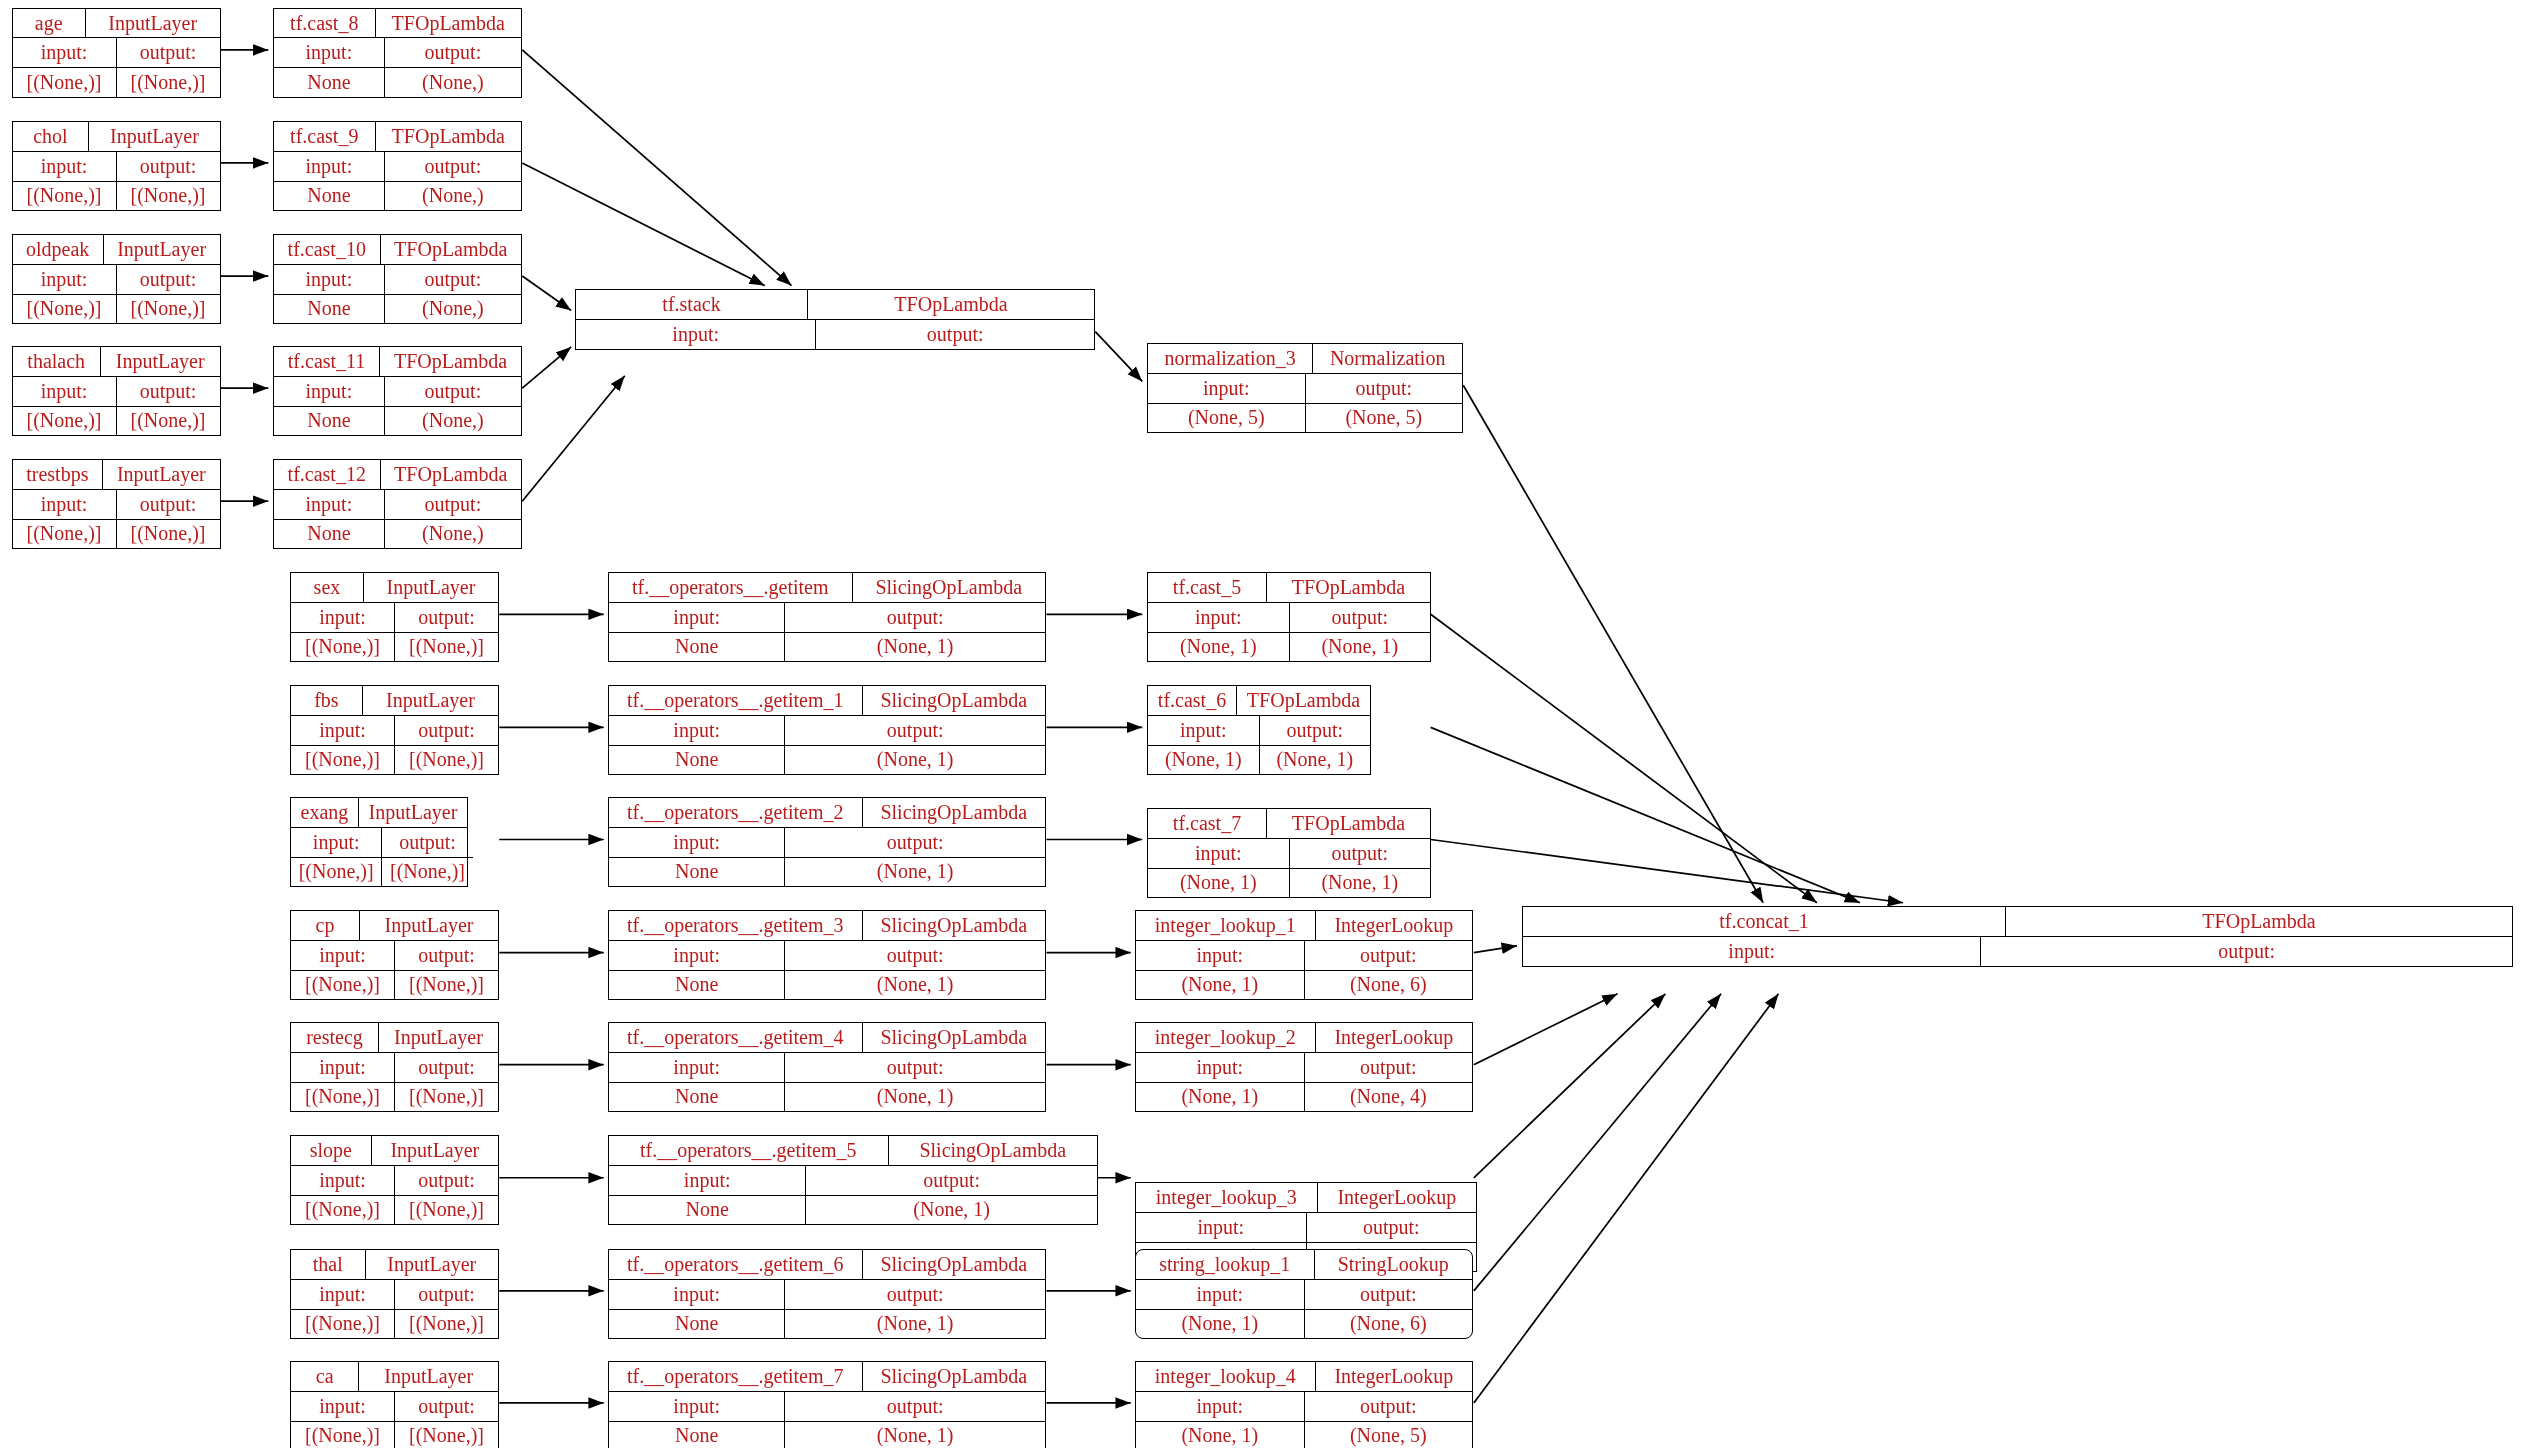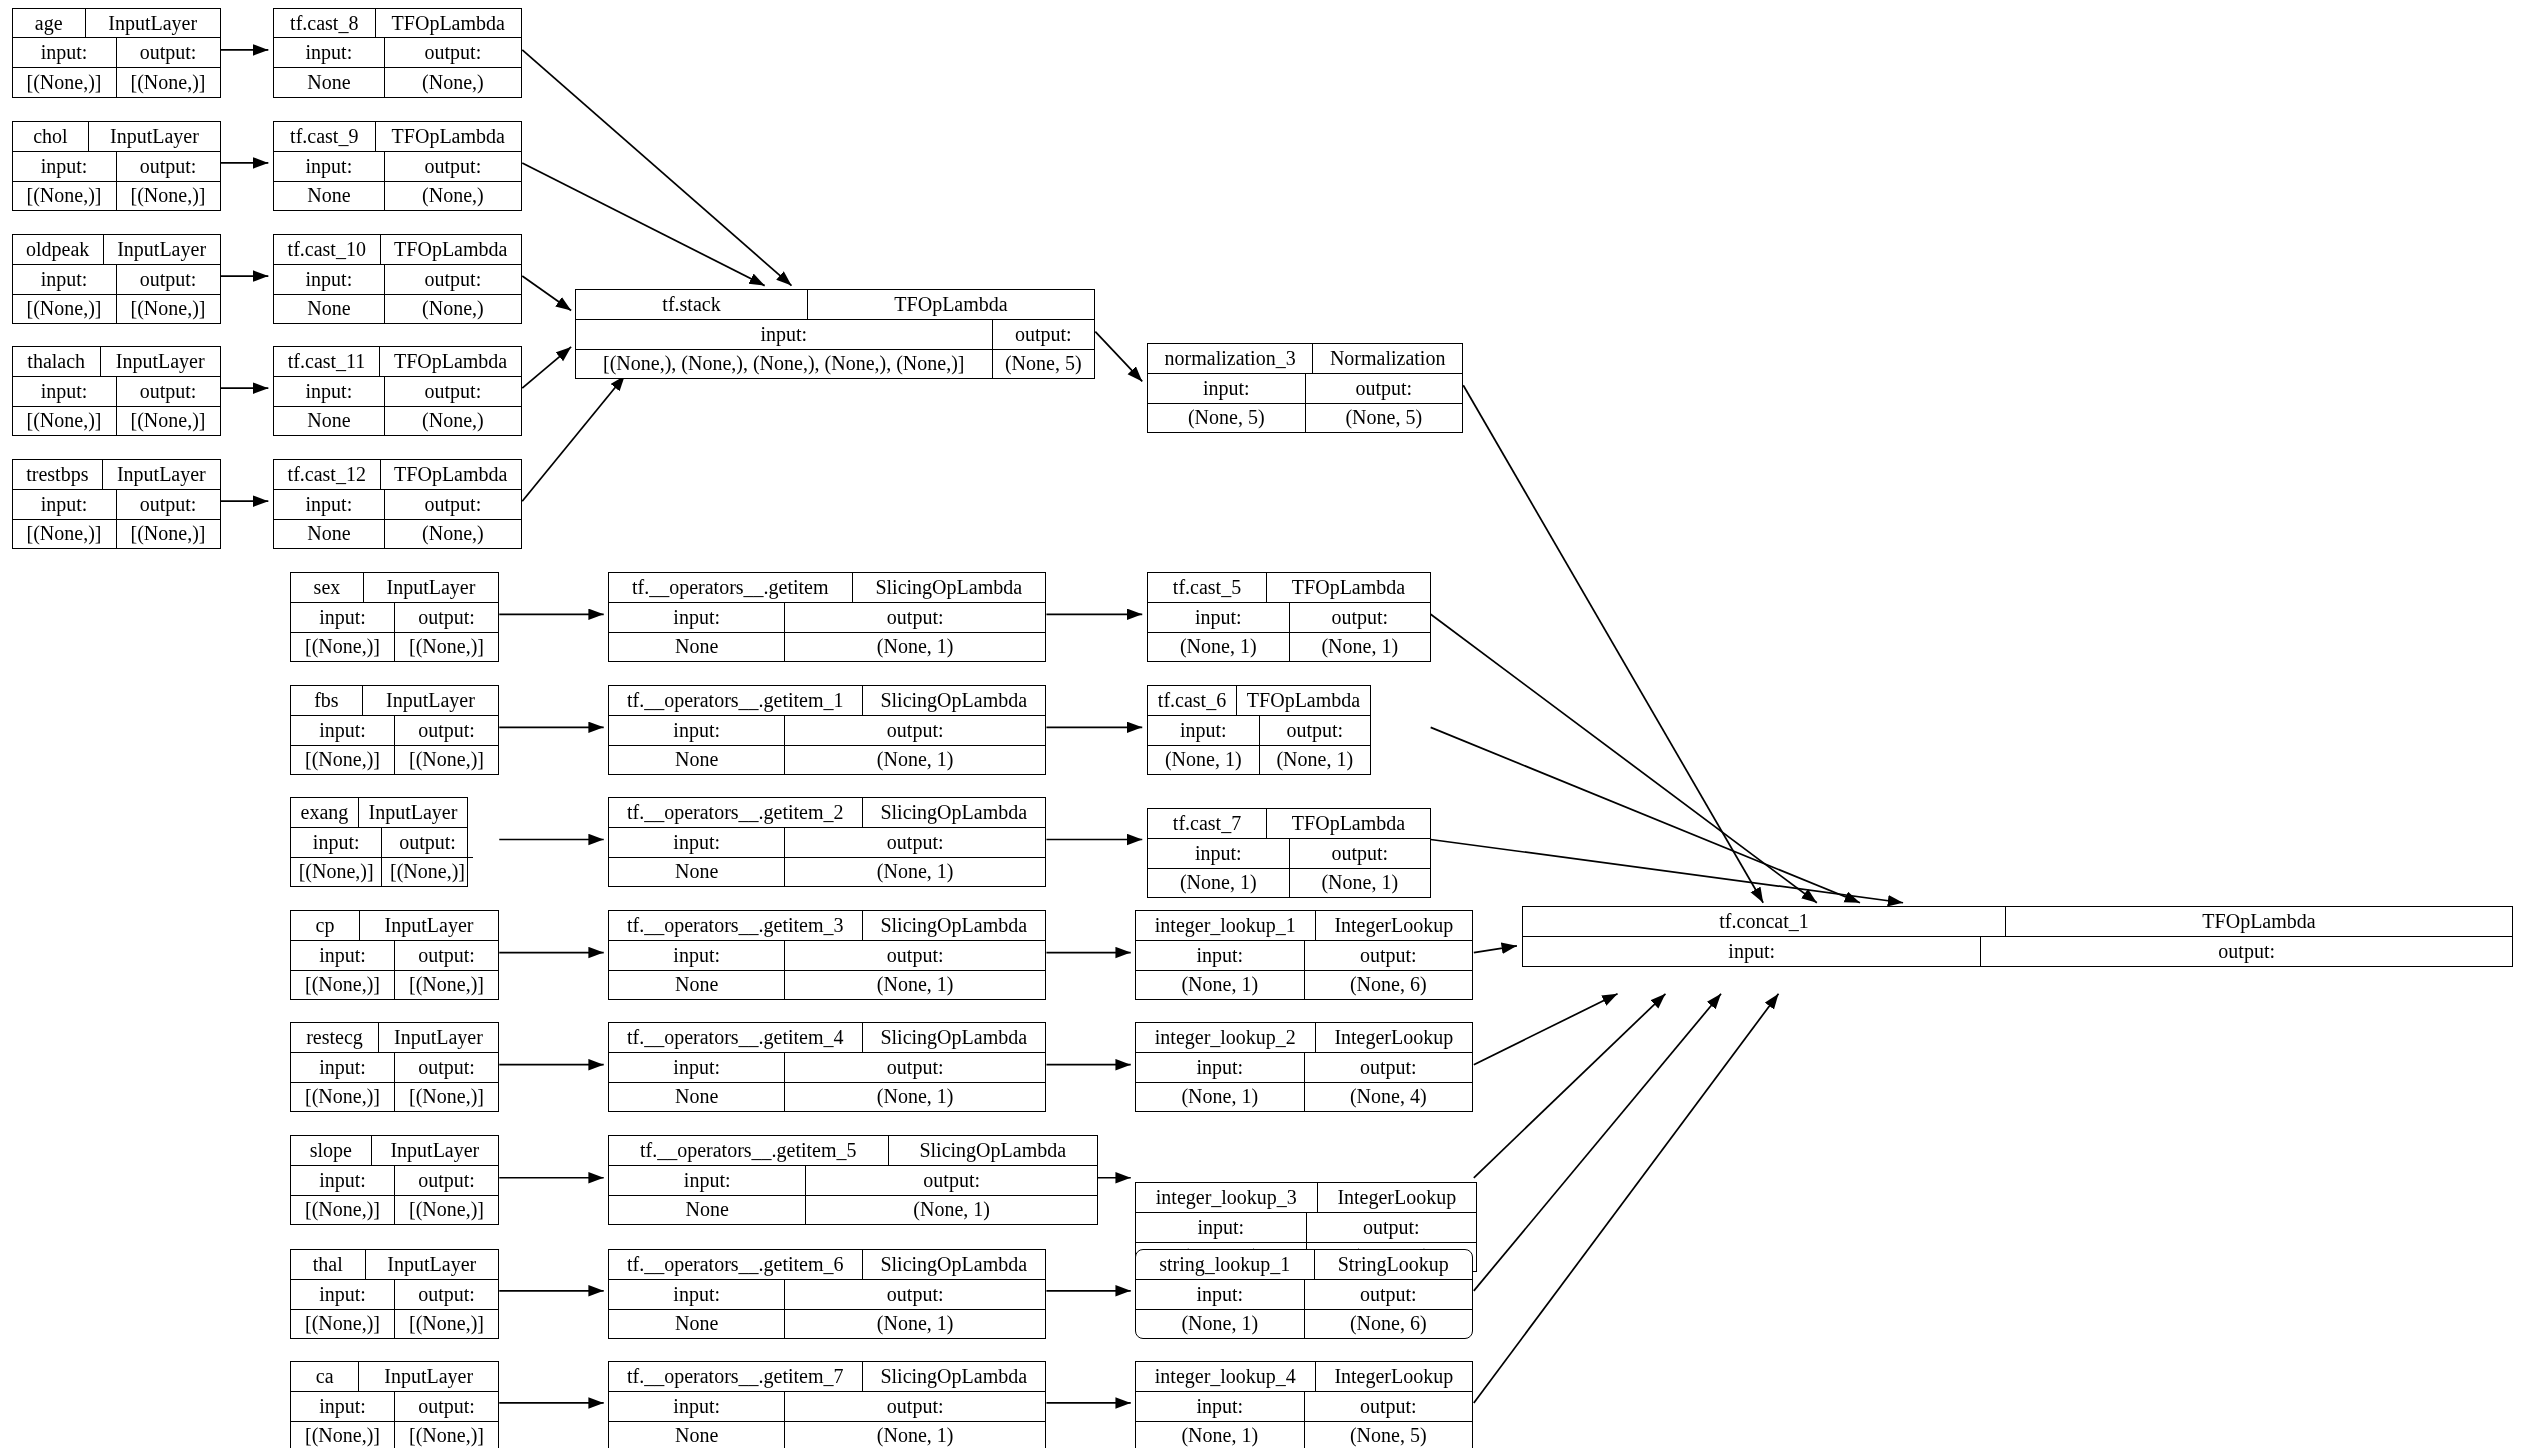--- a/index.html
+++ b/index.html
@@ -1,18 +1,18 @@
 <!DOCTYPE html>
 <html><head>
 <meta charset="utf-8">
 <style>
   html,body { margin:0; padding:0; background:#ffffff; }
   .canvas {
     position:relative; width:2525px; height:1449px; background:#ffffff;
-    font-family:"Liberation Serif","DejaVu Serif",serif; font-size:20px; color:#000000;
+    font-family:"Liberation Serif","DejaVu Serif",serif; font-size:20px; color:#b91c1c;
   }
   svg.edges { position:absolute; left:0; top:0; width:2525px; height:1449px; }
   svg.edges line { stroke:#000; stroke-width:1.8; }
   .node {
     position:absolute; background:#fff; border:1.4px solid #000;
     white-space:nowrap; box-sizing:border-box;
   }
   .node .r1 { display:flex; border-bottom:1.4px solid #000; }
   .node .r1 .c { flex:1 1 auto; text-align:center; padding:1.9px 9.6px; line-height:25px; }
   .node .r1 .vl { border-left:1.4px solid #000; }
@@ -256,24 +256,20 @@
     <div class="r1">
         <span class="c">tf.stack</span>
         <span class="c vl">TFOpLambda</span>
       </div>
     <table class="io">
         <tbody>
       <tr>
             <td>input:</td>
             <td class="vl">output:</td>
           </tr>
-      <tr class="bt">
-            <td>[(None,), (None,), (None,), (None,), (None,)]</td>
-            <td class="vl">(None, 5)</td>
-          </tr>
     </tbody>
       </table>
   </div>
   <div class="node" style="left:1147px;top:343px;width:316px;">
     <div class="r1">
         <span class="c">normalization_3</span>
         <span class="c vl">Normalization</span>
       </div>
     <table class="io">
         <tbody>

